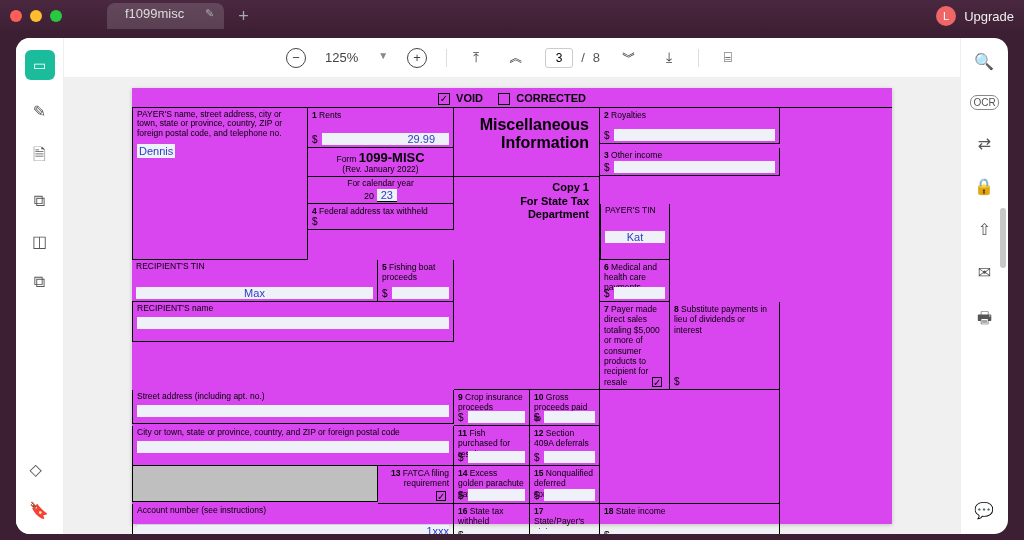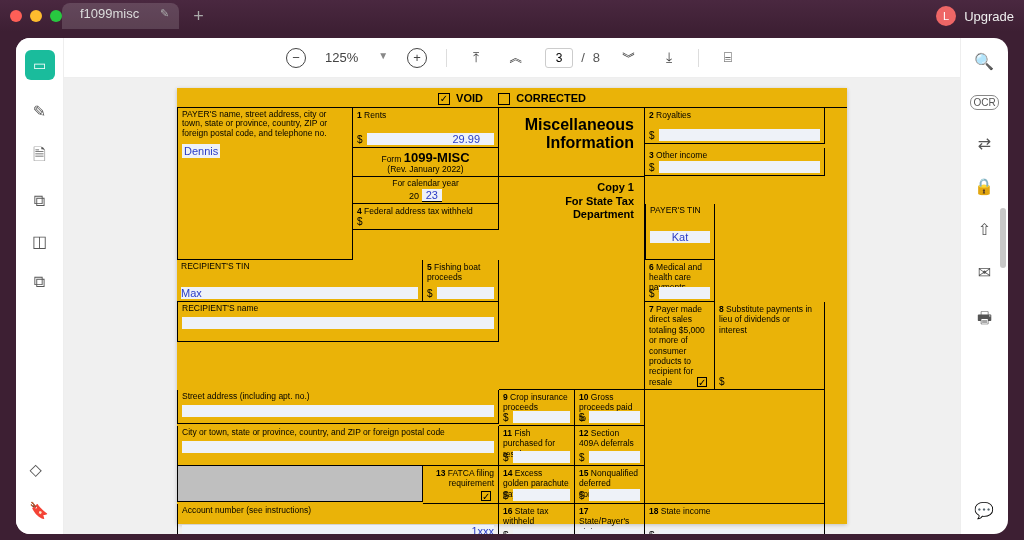--- a/index.html
+++ b/index.html
@@ -1,41 +1,41 @@
 <!DOCTYPE html>
 <html><head>
 <meta charset="utf-8">
 <style>
 * { box-sizing: border-box; margin: 0; padding: 0; }
 body { font-family: Arial, Helvetica, sans-serif; background: #3d1f33; width: 1024px; height: 540px; overflow: hidden; position: relative; }
 .titlebar { height: 32px; display: flex; align-items: center; padding: 0 10px; background: linear-gradient(#4a2840, #3d1f33); }
 .traffic { display: flex; gap: 8px; }
 .tl { width: 12px; height: 12px; border-radius: 50%; }
-.tab { display: flex; align-items: center; background: rgba(255,255,255,0.15); border-radius: 8px 8px 0 0; padding: 4px 40px 10px 18px; height: 26px; position: relative; color: #ddd; font-size: 13px; }
+.tab { display: flex; align-items: center; background: rgba(255,255,255,0.15); border-radius: 8px 8px 0 0; margin-left: 45px; padding: 4px 40px 10px 18px; height: 26px; position: relative; color: #ddd; font-size: 13px; }
 .tab .pen { position: absolute; right: 10px; font-size: 11px; color: #aaa; }
 .newtab { color: #aaa; font-size: 18px; margin-left: 14px; }
 .user { margin-left: auto; display: flex; align-items: center; gap: 8px; color: #eee; font-size: 13px; }
 .avatar { width: 20px; height: 20px; border-radius: 50%; background: #e66; display: flex; align-items: center; justify-content: center; font-size: 11px; color: #fff; }
 .workspace { position: absolute; top: 38px; left: 16px; right: 16px; bottom: 6px; background: #fff; border-radius: 14px; display: flex; overflow: hidden; }
 .leftbar { width: 48px; background: #fff; border-right: 1px solid #eee; display: flex; flex-direction: column; align-items: center; padding-top: 12px; gap: 22px; font-size: 16px; color: #555; }
 .leftbar .primary { width: 30px; height: 30px; background: #1abc9c; border-radius: 6px; display: flex; align-items: center; justify-content: center; color: #fff; font-size: 14px; }
 .leftbar .bottom { margin-top: auto; display: flex; flex-direction: column; gap: 22px; padding-bottom: 14px; }
 .rightbar { width: 48px; border-left: 1px solid #eee; display: flex; flex-direction: column; align-items: center; padding-top: 14px; gap: 24px; font-size: 16px; color: #555; position: relative; }
 .rightbar .bottom { margin-top: auto; padding-bottom: 14px; }
 .main { flex: 1; display: flex; flex-direction: column; }
 .toolbar { height: 40px; border-bottom: 1px solid #eee; display: flex; align-items: center; justify-content: center; gap: 18px; color: #444; font-size: 14px; }
 .tbtn { width: 22px; height: 22px; display: flex; align-items: center; justify-content: center; cursor: pointer; }
 .circ { width: 20px; height: 20px; border: 1.5px solid #444; border-radius: 50%; display: flex; align-items: center; justify-content: center; font-size: 13px; line-height: 1; }
 .zoom { display: flex; align-items: flex-start; gap: 20px; font-size: 13px; }
 .zoom .caret { font-size: 10px; color: #888; }
 .sep { width: 1px; height: 18px; background: #ddd; }
 .pagectr input { width: 28px; text-align: center; border: 1px solid #ccc; border-radius: 3px; font-size: 12px; padding: 2px; }
 .pagectr { display: flex; align-items: center; gap: 8px; font-size: 13px; color: #555; }
 .docarea { flex: 1; background: #f0f0f0; overflow: auto; display: flex; justify-content: center; padding: 10px 0; }
-.page { width: 670px; background: #eab308; box-shadow: 0 1px 4px rgba(0,0,0,0.2); font-size: 9px; color: #000; }
+.page { width: 760px; background: #d946ef; box-shadow: 0 1px 4px rgba(0,0,0,0.2); font-size: 9px; color: #000; }
 .voidrow { text-align: center; padding: 4px 0 2px; font-size: 11px; }
 .ck { display: inline-block; width: 12px; height: 12px; border: 1px solid #000; vertical-align: middle; margin-right: 3px; text-align: center; line-height: 10px; font-size: 10px; }
 .formgrid { display: grid; grid-template-columns: 176px 70px 76px 76px 70px 70px 110px; border-top: 1px solid #000; }
 .cell { border-right: 1px solid #000; border-bottom: 1px solid #000; padding: 2px 4px; position: relative; min-height: 26px; }
 .cell:first-child { border-left: 1px solid #000; }
 .lab { font-size: 8.5px; line-height: 1.1; }
 .num { font-weight: bold; }
 .uval { color: #2a3cc7; font-size: 11px; }
 .dol { position: absolute; bottom: 2px; left: 4px; font-size: 10px; }
 .shade { background: #eef2f8; position: absolute; left: 14px; right: 4px; bottom: 2px; height: 12px; }
@@ -141,21 +141,21 @@
             </div>
 
           <div class="cell" style="grid-column:span 2;height:14px"><span class="lab"><span class="num">4</span> <span>Federal address tax withheld</span></span><span class="dol">$</span></div>
 
           <div class="cell" style="height:56px;border-left:1px solid #000">
               <div class="lab">PAYER'S TIN</div>
               <div class="uval rshade" style="text-align:center;margin-top:16px">Kat</div>
             </div>
           <div class="cell" style="grid-column:span 2">
               <div class="lab">RECIPIENT'S TIN</div>
-              <div class="uval rshade" style="text-align:left;margin-top:16px">Max</div>
+              <div class="uval rshade" style="text-align:center;margin-top:16px">Max</div>
             </div>
           <div class="cell"><span class="lab"><span class="num">5</span> <span>Fishing boat proceeds</span></span><span class="dol">$</span><div class="shade"></div></div>
           <div class="cell"><span class="lab"><span class="num">6</span> <span>Medical and health care payments</span></span><span class="dol">$</span><div class="shade"></div></div>
 
           <div class="cell" style="grid-column:span 3;height:40px;border-left:1px solid #000">
               <div class="lab">RECIPIENT'S name</div>
               <div class="rshade" style="height:12px;margin-top:4px"></div>
             </div>
           <div class="cell"><span class="lab"><span class="num">7</span> <span>Payer made direct sales totaling $5,000 or more of consumer products to recipient for resale</span></span><span class="ck" style="position:absolute;bottom:2px;right:4px;width:10px;height:10px">✓</span></div>
           <div class="cell"><span class="lab"><span class="num">8</span> <span>Substitute payments in lieu of dividends or interest</span></span><span class="dol">$</span></div>

